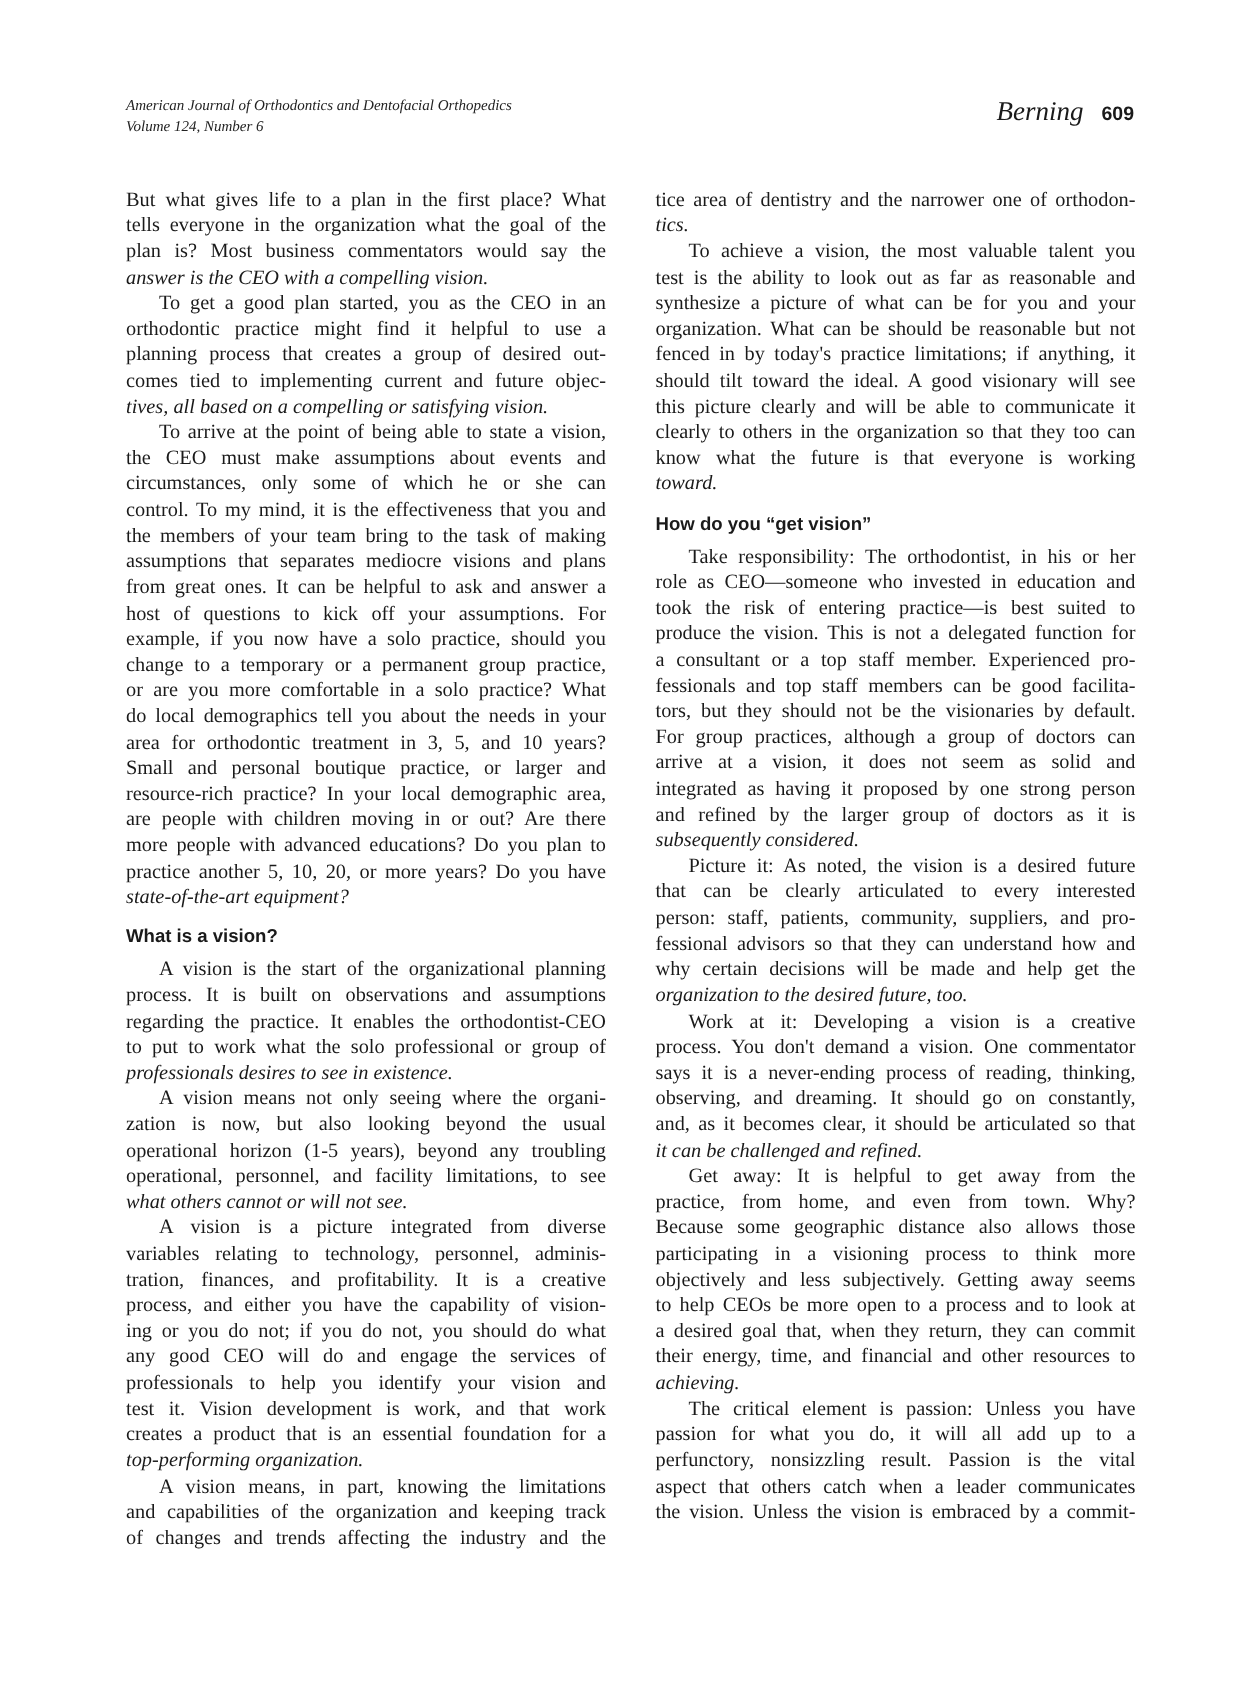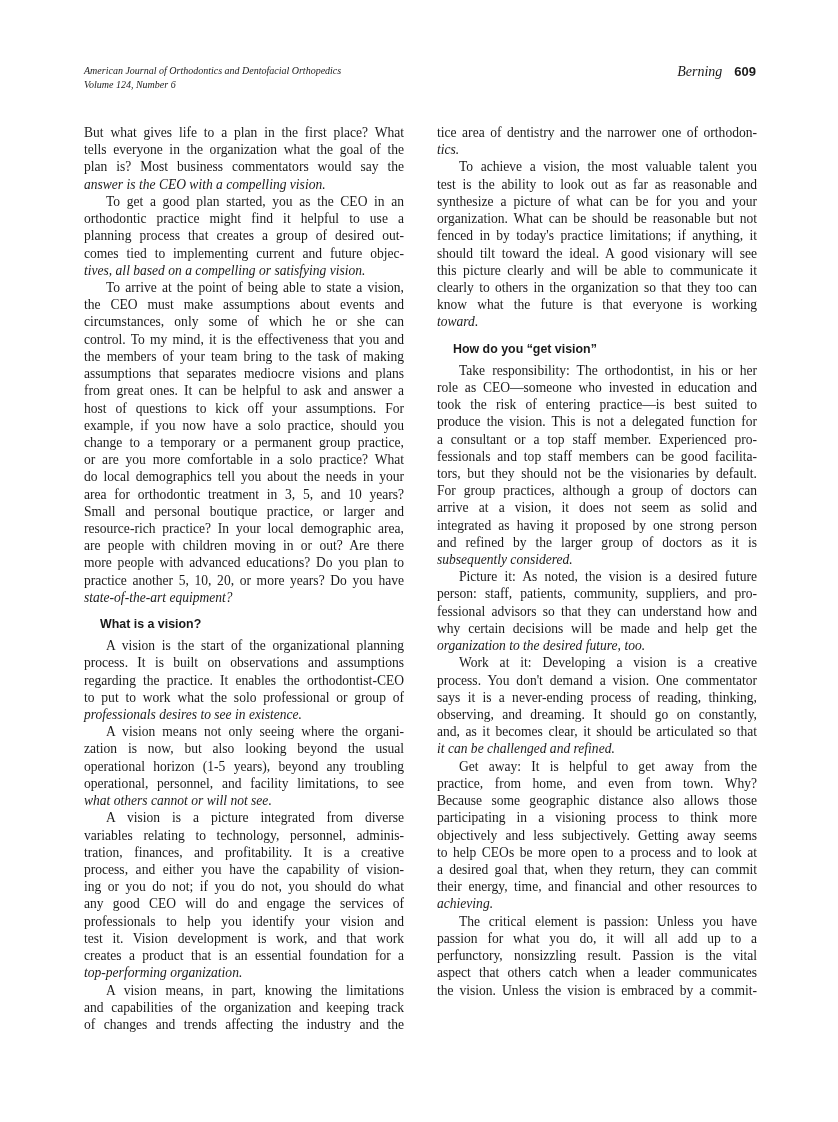--- a/index.html
+++ b/index.html
@@ -1,28 +1,28 @@
 <!DOCTYPE html>
 <html><head>
 <meta charset="utf-8">
 <style>
   html, body { margin:0; padding:0; background:#ffffff; }
   body { width:838px; height:1122px; position:relative; overflow:hidden; color:#1a1a1a; }
   .header { position:absolute; left:84px; top:64px; width:672px; font-family:"Liberation Serif", serif; }
   .journal { font-style:italic; font-size:10px; line-height:13.5px; color:#222; }
   .running { position:absolute; right:0; top:0; font-size:12px; }
-  .running .author { font-family:"Liberation Serif", serif; font-style:italic; font-size:14px; }
+  .running .author { font-family:"Liberation Serif", serif; font-style:italic; font-size:18px; }
   .running .pageno { font-family:"Liberation Sans", sans-serif; font-weight:bold; font-size:13px; margin-left:12px; }
   .col { position:absolute; top:124px; width:320px; font-family:"Liberation Serif", serif; font-size:13.55px; line-height:17.22px; }
   .col.left { left:84px; }
   .col.right { left:437px; }
   .ln { display:block; text-align:justify; text-align-last:justify; white-space:nowrap; height:17.22px; overflow:visible; }
   .ln.last { text-align-last:left;font-style:italic; }
   .ln.ind { padding-left:22px; }
-  .heading { font-family:"Liberation Sans", sans-serif; font-weight:bold; font-size:12.4px; display:block;margin-left:16px; }
+  .heading { font-family:"Liberation Sans", sans-serif; font-weight:bold; font-size:12.4px; display:block; }
   .h-left { margin-top:10px; margin-bottom:4px; height:17px; }
   .h-right { margin-top:10px; margin-bottom:4px; height:17px; }
 </style>
 </head>
 <body>
 
 <div class="header">
   <div class="journal">American Journal of Orthodontics and Dentofacial Orthopedics</div>
   <div class="journal">Volume 124, Number 6</div>
   <div class="running">
@@ -125,20 +125,21 @@
       <span class="ln">fessionals and top staff members can be good facilita-</span>
       <span class="ln">tors, but they should not be the visionaries by default.</span>
       <span class="ln">For group practices, although a group of doctors can</span>
       <span class="ln">arrive at a vision, it does not seem as solid and</span>
       <span class="ln">integrated as having it proposed by one strong person</span>
       <span class="ln">and refined by the larger group of doctors as it is</span>
       <span class="ln last">subsequently considered.</span>
     </div>
     <div>
       <span class="ln ind">Picture it: As noted, the vision is a desired future</span>
+      <span class="ln">that can be clearly articulated to every interested</span>
       <span class="ln">person: staff, patients, community, suppliers, and pro-</span>
       <span class="ln">fessional advisors so that they can understand how and</span>
       <span class="ln">why certain decisions will be made and help get the</span>
       <span class="ln last">organization to the desired future, too.</span>
     </div>
     <div>
       <span class="ln ind">Work at it: Developing a vision is a creative</span>
       <span class="ln">process. You don't demand a vision. One commentator</span>
       <span class="ln">says it is a never-ending process of reading, thinking,</span>
       <span class="ln">observing, and dreaming. It should go on constantly,</span>

